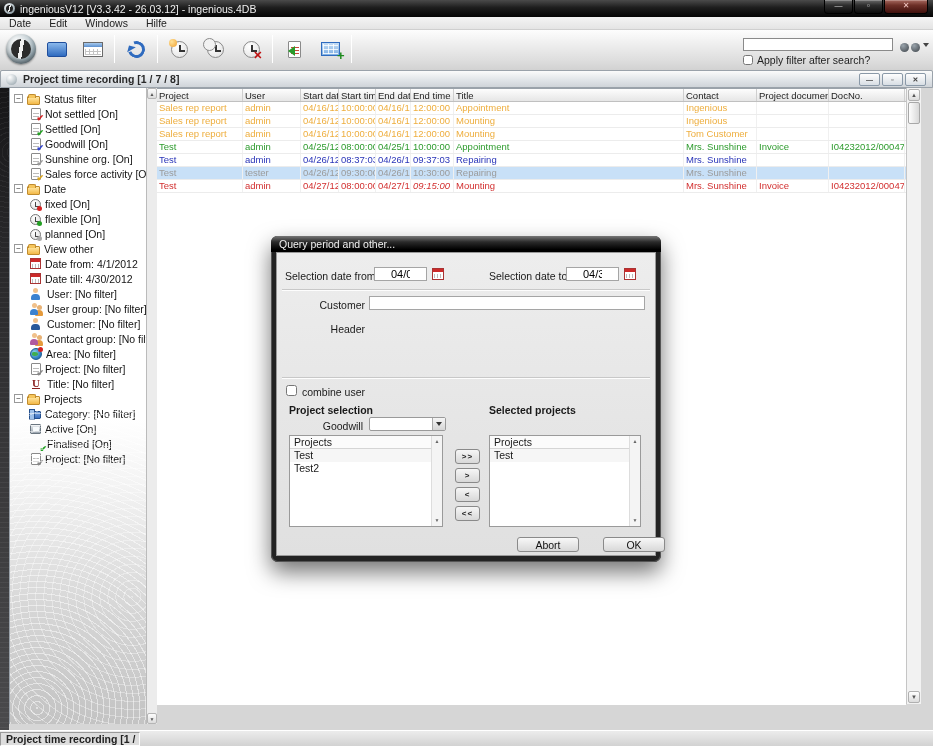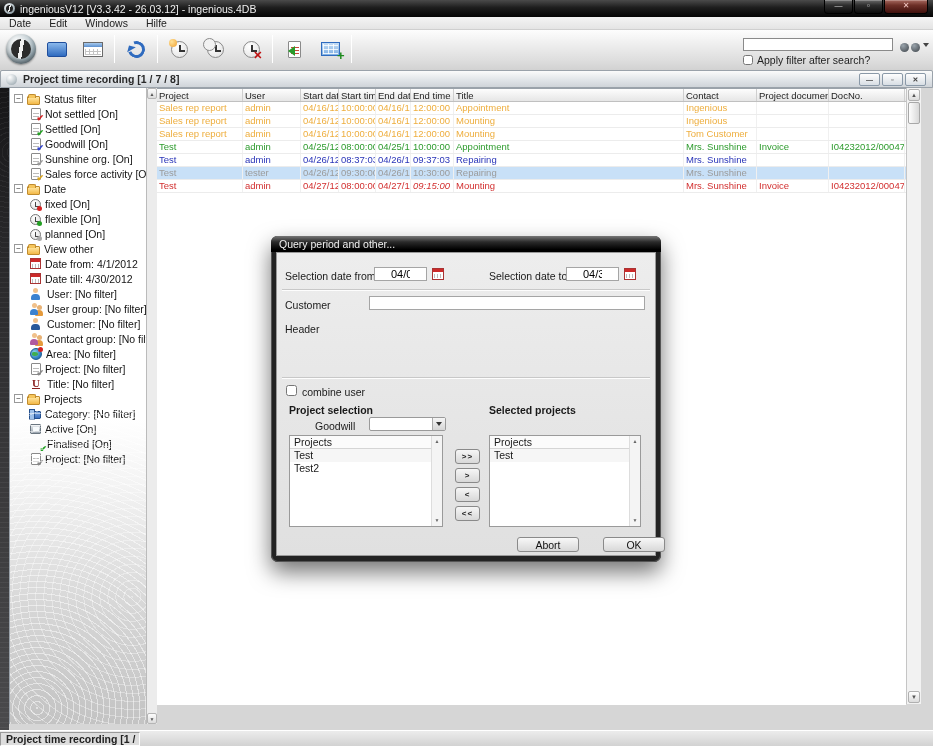--- a/index.html
+++ b/index.html
@@ -122,21 +122,21 @@
   .grip{position:absolute;right:4px;bottom:2px;width:12px;height:12px;background:repeating-linear-gradient(135deg,transparent 0 3px,#aab4bc 3px 4px)}
 
   
   .statusbar{position:absolute;left:0;top:730px;width:933px;height:16px;background:linear-gradient(#ececec,#d2d2d2);border-top:1px solid #fff;font-size:10.5px;color:#222}
   .status-cell{position:absolute;left:0;top:1px;width:140px;height:14px;border:1px solid;border-color:#9a9a9a #fdfdfd #fdfdfd #9a9a9a;line-height:13px;padding-left:5px;font-weight:bold;background:#ddd}
 
   
   .dialog{position:absolute;left:271px;top:236px;width:390px;height:326px;border-radius:7px;background:#232323;box-shadow:0 10px 22px rgba(0,0,0,.55),inset 0 0 0 1px #555;padding:0 5px 5px 5px}
   .dialog-title{height:16px;border-radius:6px 6px 0 0;background:linear-gradient(180deg,#777 0,#2a2a2a 40%,#000 90%);color:#f0f0f0;font-size:10.5px;line-height:16px;padding-left:8px;margin:0 -5px;border-bottom:1px solid #000}
   .dialog-body{position:relative;width:380px;height:304px;background:linear-gradient(#ededed,#e0e0e0);border:1px solid #9a9a9a}
-  .dlabel{position:absolute;font-size:10.5px;color:#1a1a1a;text-align:left;white-space:nowrap}
+  .dlabel{position:absolute;font-size:10.5px;color:#1a1a1a;text-align:right;white-space:nowrap}
   .dinput{position:absolute;height:14px;border:1px solid #a5a5a5;background:#fff;font-size:11px;font-family:"Liberation Sans",sans-serif;padding:0 16px}
   .cal-btn{position:absolute;width:12px;height:12px}
   .dsep{position:absolute;left:5px;right:5px;height:0;border-top:1px solid #c8c8c8;border-bottom:1px solid #fdfdfd}
   .dtextarea{position:absolute;border:1px solid #a5a5a5;background:#fff;font-size:10.5px;font-family:"Liberation Sans",sans-serif;padding:1px 3px;resize:none;overflow:hidden}
   .dcheck{position:absolute;width:11px;height:11px}
   .dgroup{position:absolute;font-size:10.5px;font-weight:bold;color:#1a1a1a;white-space:nowrap}
   .dropdown{position:absolute;height:14px;border:1px solid #9a9a9a;background:#fff;border-radius:2px;display:flex}
   .dropdown .dd-btn{margin-left:auto;width:13px;height:100%;background:linear-gradient(#f5f5f5,#d5d5d5);border-left:1px solid #aaa;display:flex;align-items:center;justify-content:center}
   .dd-tri{width:0;height:0;border:3px solid transparent;border-top:4px solid #333;margin-top:3px}
   .dlist{position:absolute;background:#fff;border:1px solid #9a9a9a}

